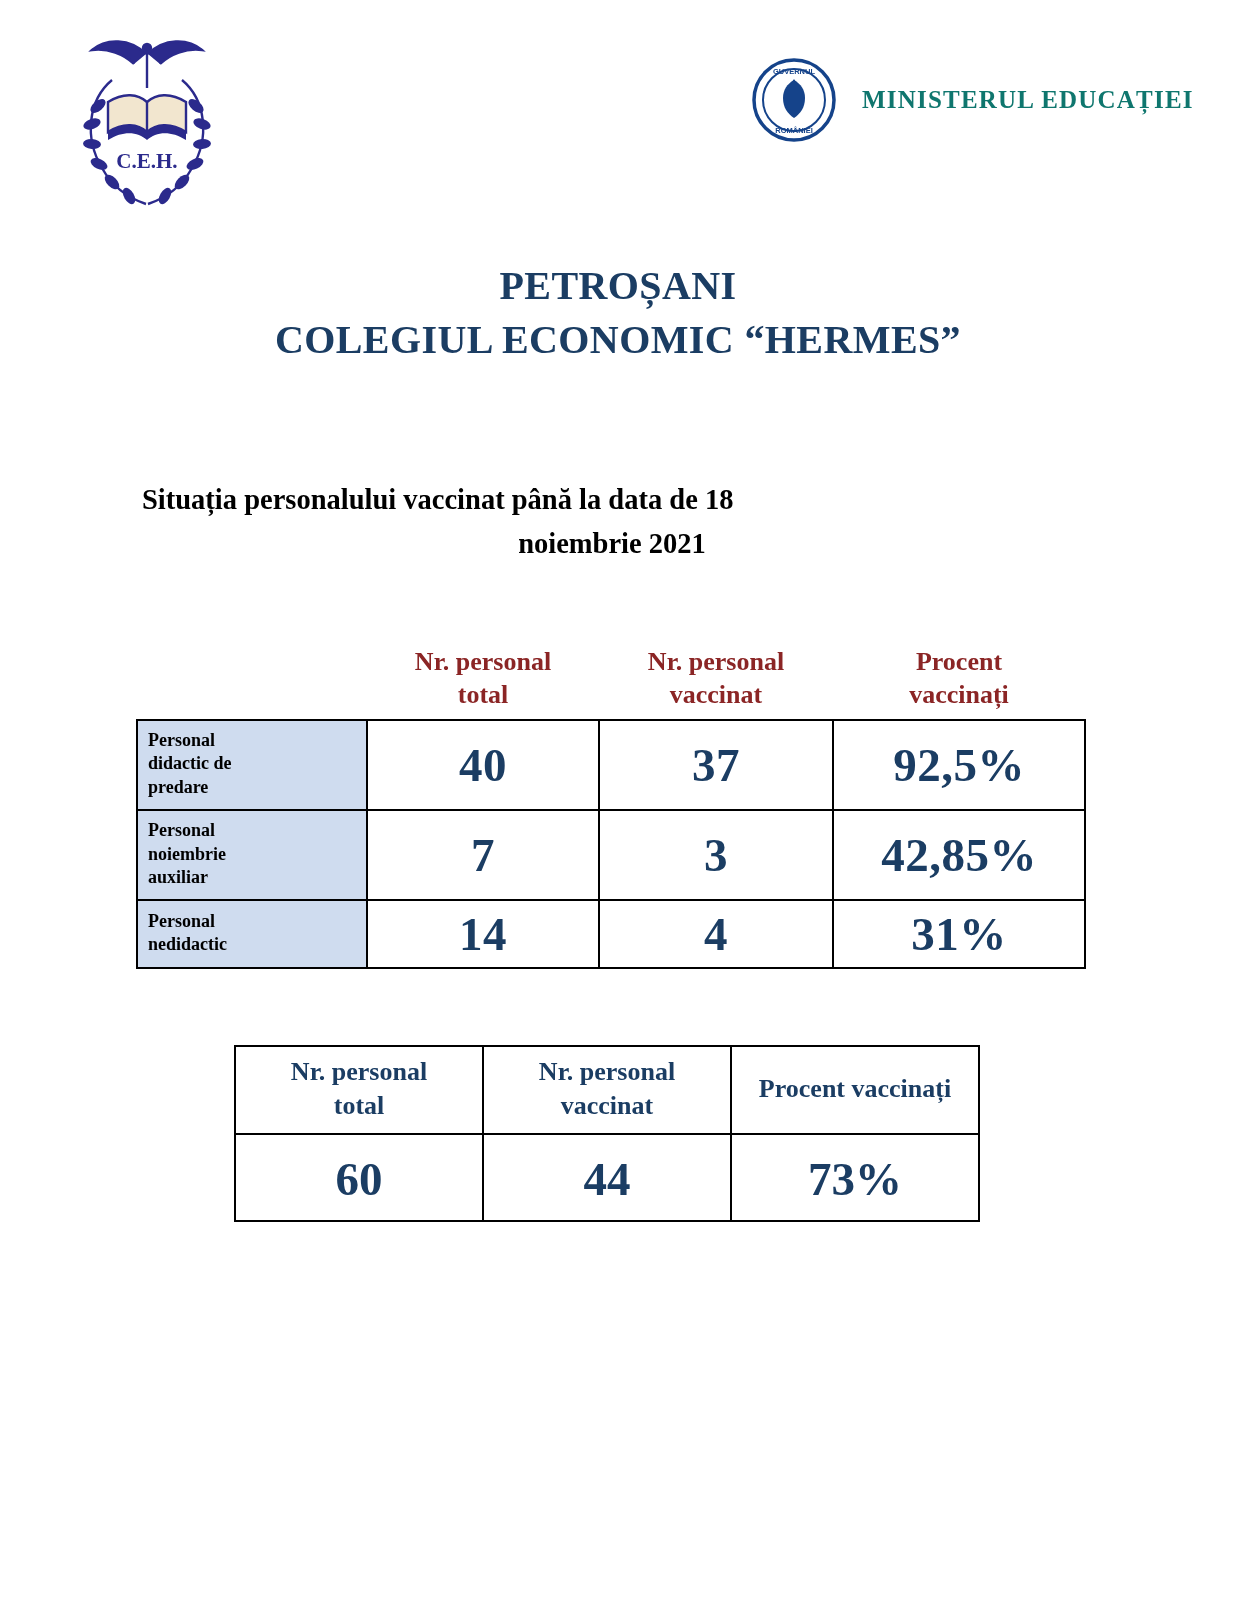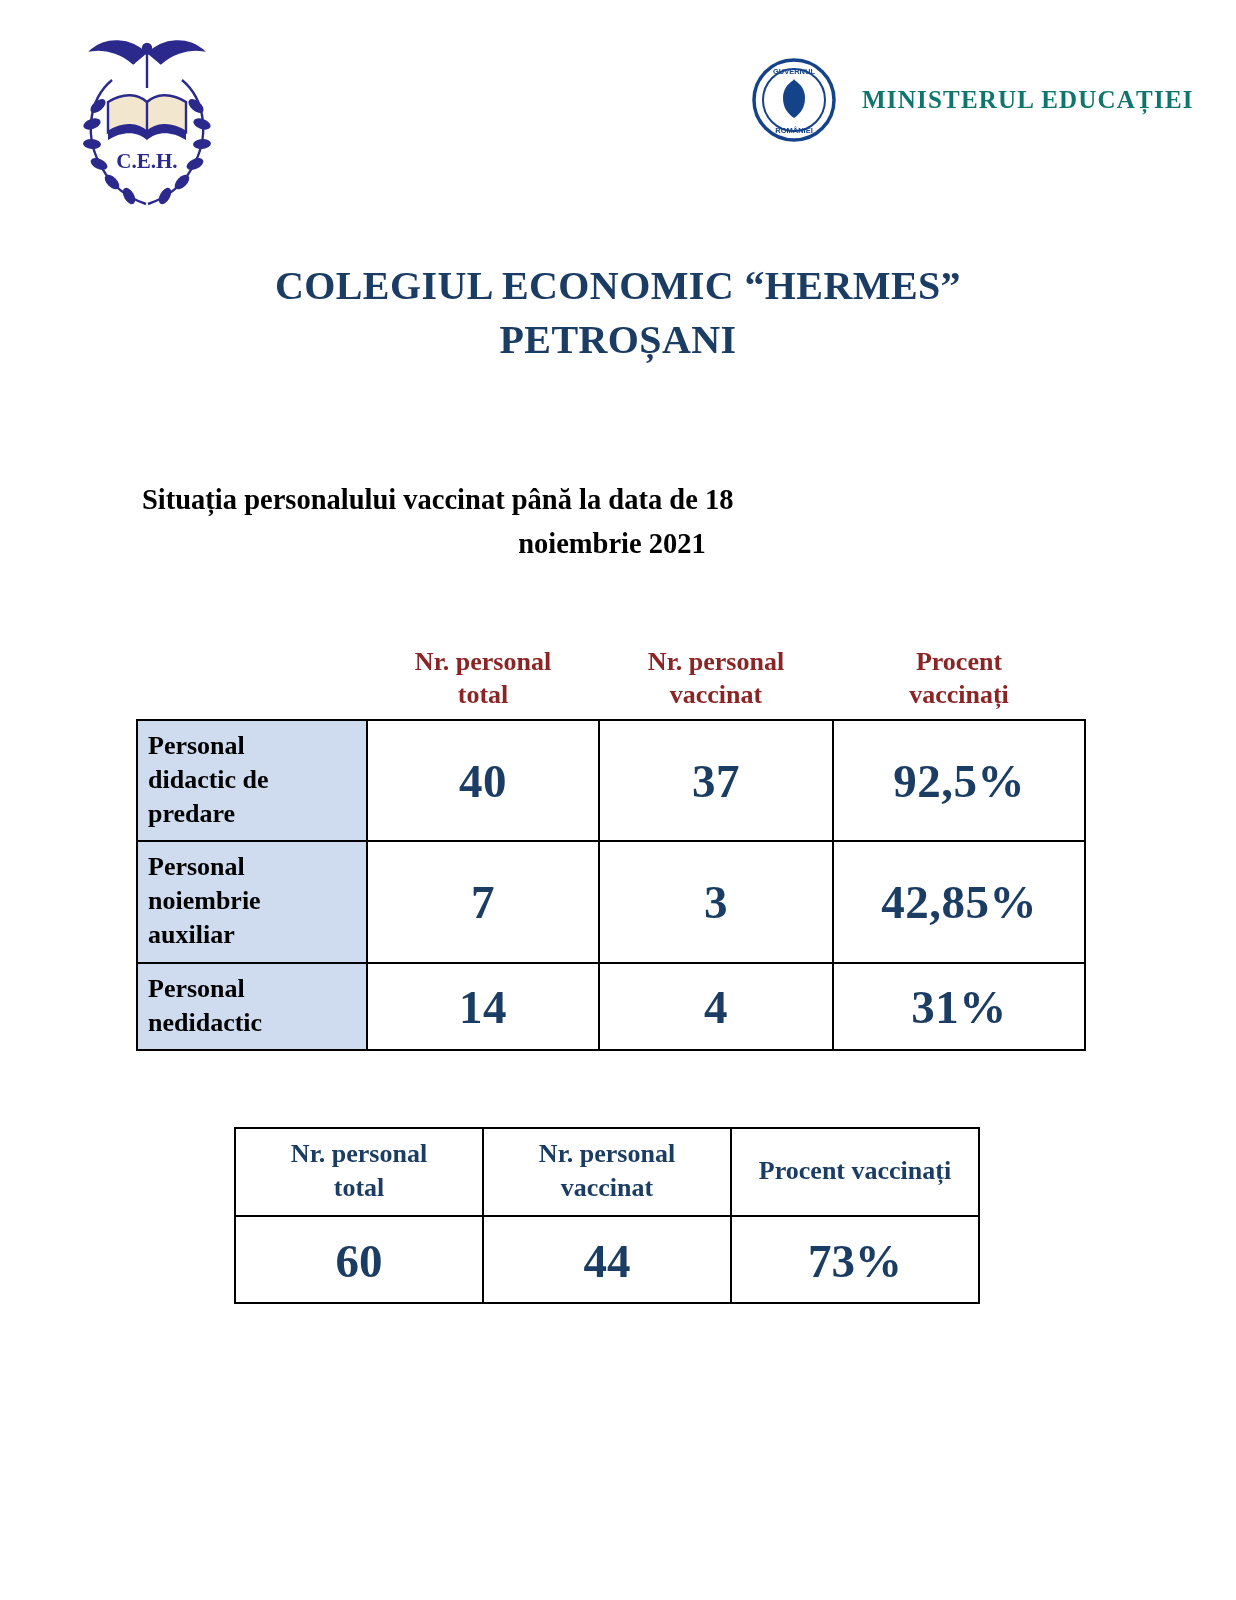--- a/index.html
+++ b/index.html
@@ -102,21 +102,21 @@
     padding: 0 6px 8px 6px;
     text-align: center;
     vertical-align: bottom;
   }
   table.main tbody td {
     border: 2px solid #000000;
     vertical-align: middle;
   }
   td.rowlabel {
     background: #cfdcef;
-    font-size: 26px;
+    font-size: 18px;
     font-weight: bold;
     line-height: 1.3;
     padding: 8px 6px 10px 10px;
     color: #000000;
     text-align: left;
   }
   td.numcell {
     text-align: center;
     color: #1b3d63;
     font-size: 47px;
@@ -198,22 +198,22 @@
       <path d="M42 22 C49 26 53 32 53 40 C53 50 48 56 42 60 C36 56 31 50 31 40 C31 32 35 26 42 22 Z" fill="#15438a"></path>
       <path d="M42 21 L46 27 L42 25 L38 27 Z" fill="#15438a"></path>
       <text x="42" y="16" text-anchor="middle" font-family="Liberation Sans, sans-serif" font-size="7.5" font-weight="bold" fill="#15438a">GUVERNUL</text>
       <text x="42" y="75" text-anchor="middle" font-family="Liberation Sans, sans-serif" font-size="7.5" font-weight="bold" fill="#15438a">ROMÂNIEI</text>
     </svg>
     <div class="ministry-text">MINISTERUL  EDUCAȚIEI</div>
   </div>
 </div>
 
 <div class="school-title">
+  <div>PETROȘANI</div>
   <div>COLEGIUL ECONOMIC “HERMES”</div>
-  <div>PETROȘANI</div>
 </div>
 
 <div class="subtitle">
   <span>Situația personalului vaccinat până la data de 18</span>
   <span class="line2">noiembrie 2021</span>
 </div>
 
 <div class="table-wrap">
   <table class="main">
     <colgroup>

